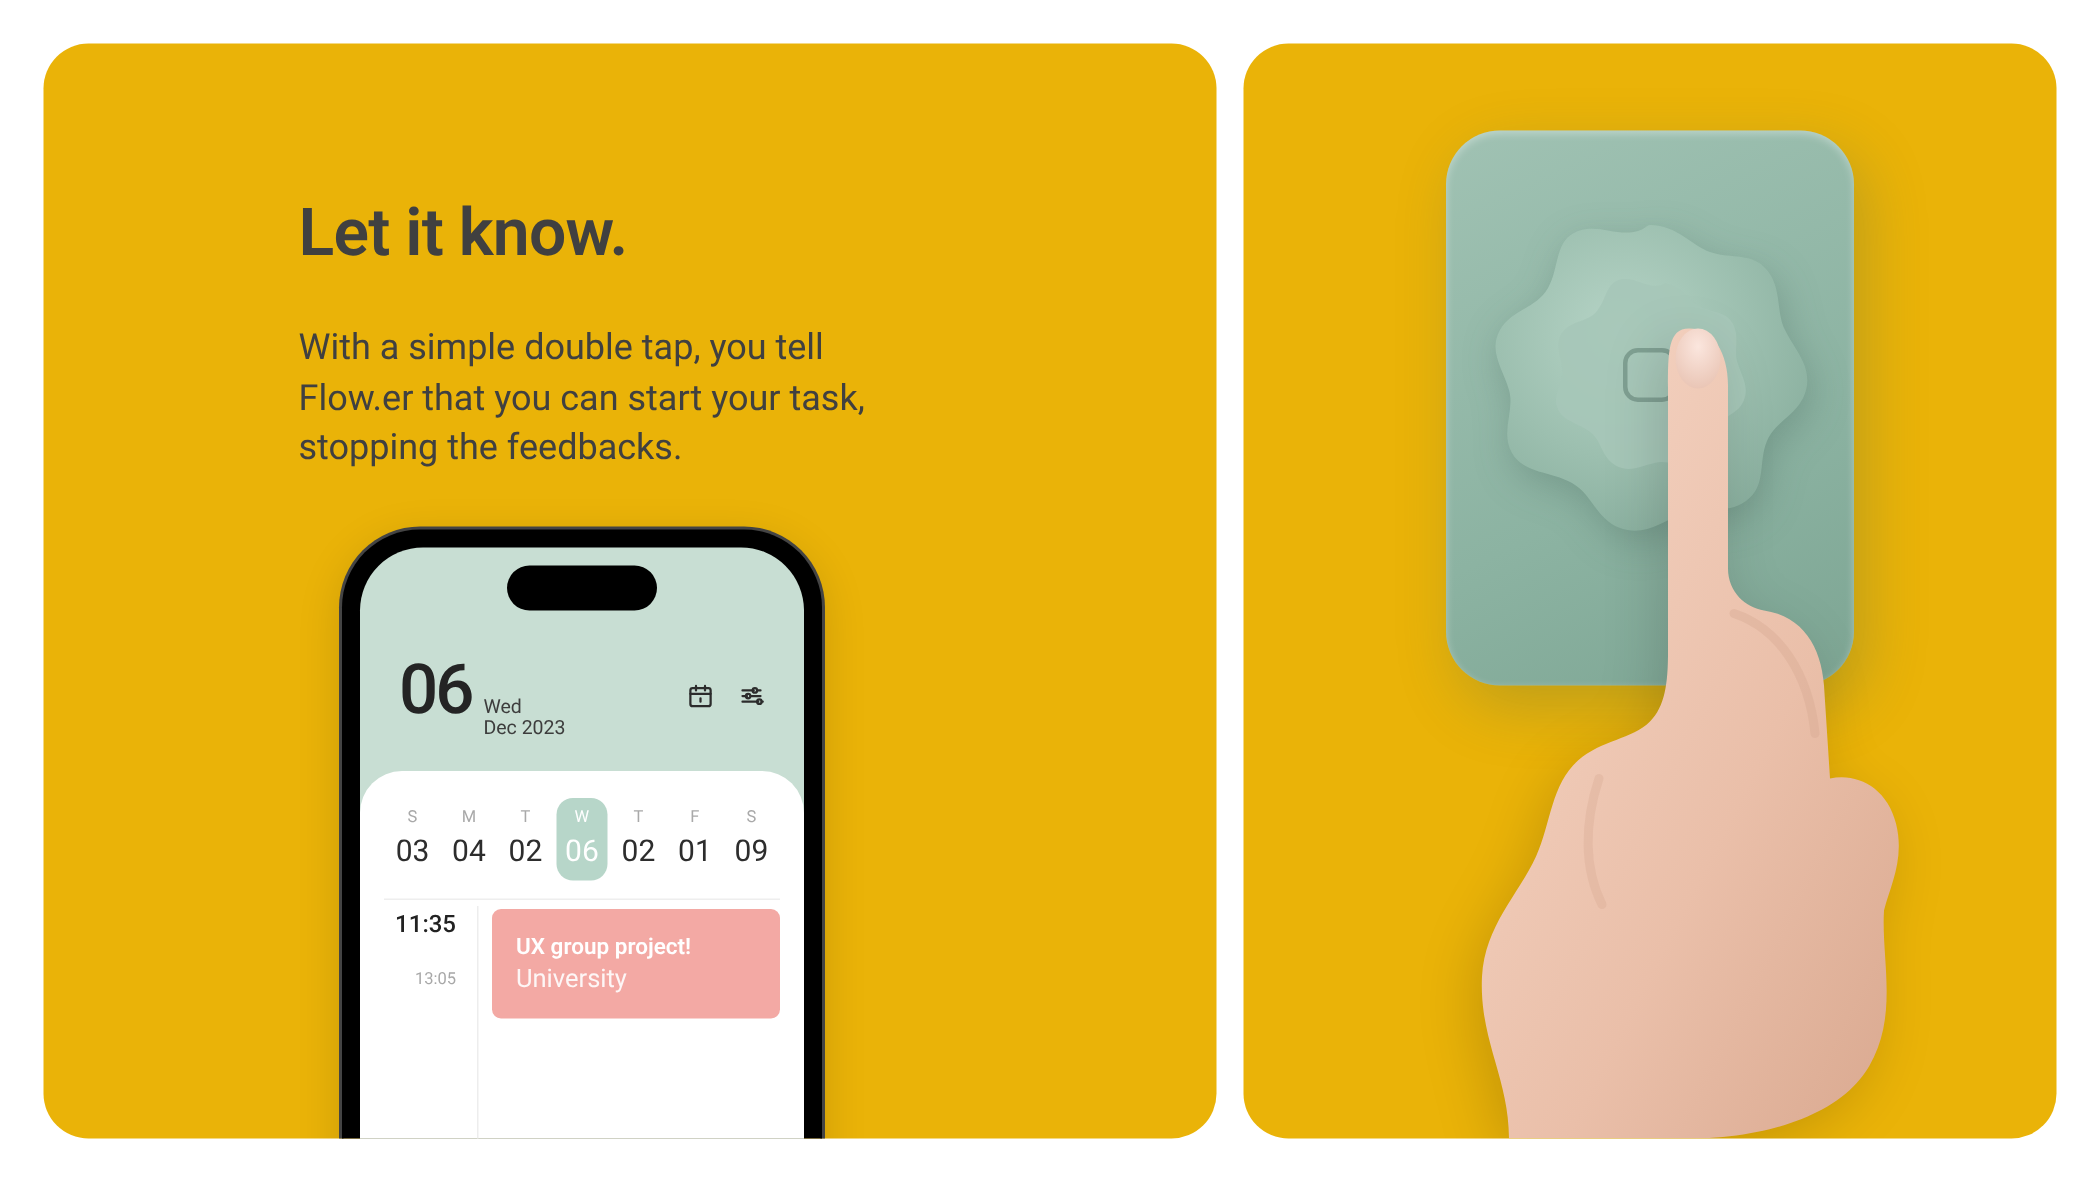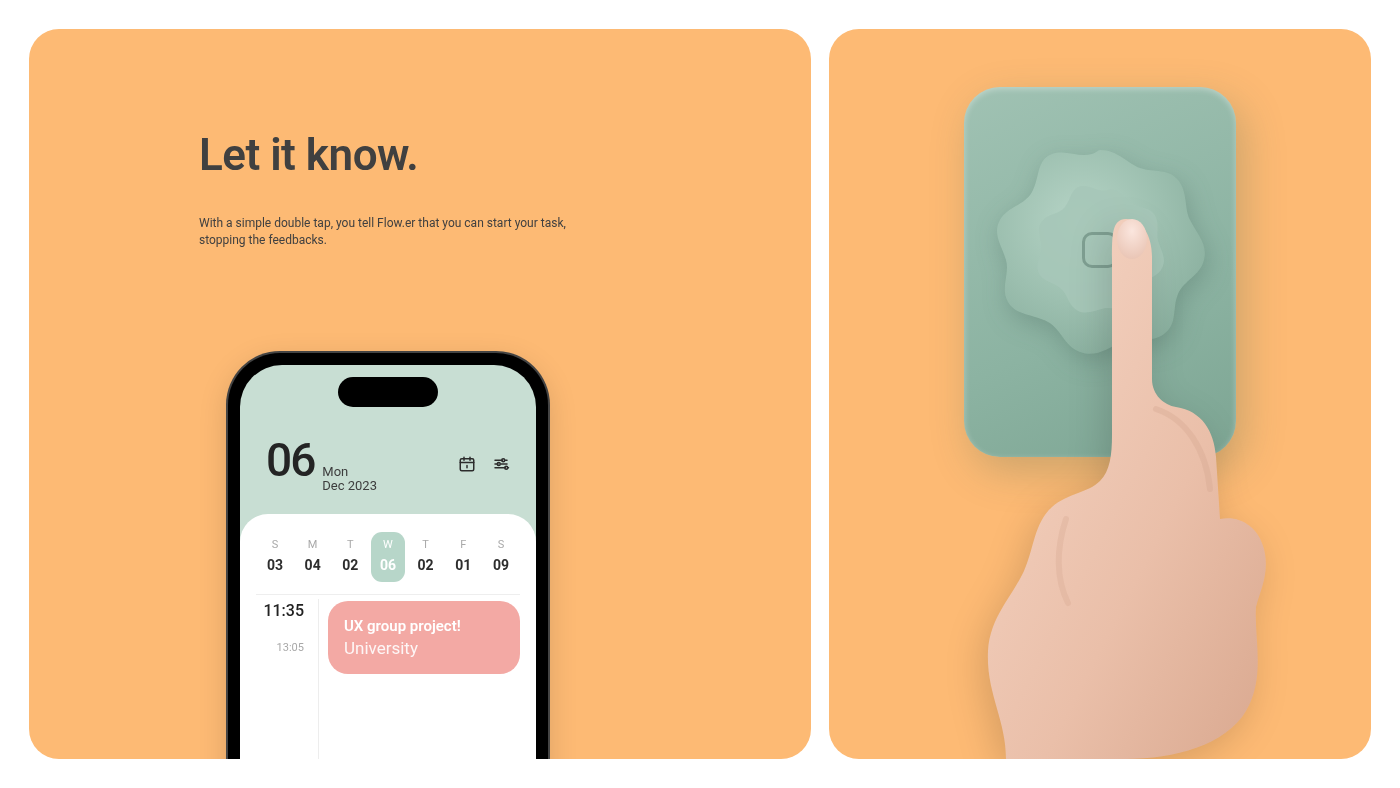--- a/index.html
+++ b/index.html
@@ -1,23 +1,23 @@
 <!DOCTYPE html>
 <html><head>
 <meta charset="utf-8">
 <style>
   * { box-sizing: border-box; margin: 0; padding: 0; }
   html, body { width: 1400px; height: 788px; background: #fff; font-family: -apple-system, BlinkMacSystemFont, "Segoe UI", Roboto, "Helvetica Neue", Arial, sans-serif; overflow: hidden; }
   .stage { display: flex; gap: 18px; padding: 29px; width: 100%; height: 100%; }
-  .panel { flex: 1; background: #fdba74; border-radius: 30px; position: relative; overflow: hidden; }
+  .panel { flex: 1; background: #eab308; border-radius: 30px; position: relative; overflow: hidden; }
 
   
   .left { padding: 100px 70px 0 170px; }
   .headline { font-size: 44px; font-weight: 600; color: #404040; letter-spacing: -.5px; }
-  .subhead { margin-top: 34px; font-size: 12px; line-height: 1.4; color: #404040; max-width: 380px; }
+  .subhead { margin-top: 34px; font-size: 24px; line-height: 1.4; color: #404040; max-width: 380px; }
 
   
   .phone-wrap { position: absolute; left: 199px; top: 324px; }
   .phone {
     width: 320px; height: 660px;
     background: #000;
     border-radius: 52px;
     padding: 12px;
     box-shadow: 0 0 0 2px #444, 0 8px 30px rgba(0,0,0,.15);
     position: relative;
@@ -48,34 +48,34 @@
   .hdr-icons { display: flex; gap: 16px; }
   .hdr-icons svg { width: 18px; height: 18px; }
 
   .sheet {
     background: #fff; border-radius: 28px 28px 0 0;
     padding: 18px 16px 0; height: 600px;
   }
   .weekrow { display: flex; justify-content: space-between; padding: 0 2px 12px; border-bottom: 1px solid #eee; }
   .daycell { width: 34px; text-align: center; border-radius: 11px; padding: 6px 0 8px; }
   .daycell .dow { font-size: 11px; color: #a9a9a9; display:block; margin-bottom: 4px; }
-  .daycell .num { font-size: 14px; color: #2d2d2d; font-weight: 700; }
+  .daycell .num { font-size: 20px; color: #2d2d2d; font-weight: 400; }
   .daycell.selected { background: #b7d6c9; }
   .daycell.selected .dow, .daycell.selected .num { color: #fff; }
 
   .listhead { display: flex; gap: 40px; padding: 14px 10px 8px; font-size: 12px; color: #b5b5b5; }
   .listhead .c-time { width: 44px; }
 
   .timeline { position: relative; margin-top: 6px; }
   .divider-v { position: absolute; left: 62px; top: -2px; bottom: -300px; width: 1px; background: #ededed; }
   .slot { display: flex; align-items: flex-start; margin-bottom: 60px; }
   .slot .timecol { width: 62px; text-align: right; padding-right: 14px; }
   .slot .t-start { font-size: 16px; color: #222; font-weight: 500; }
   .slot .t-end { font-size: 11px; color: #a8a8a8; margin-top: 21px; }
-  .taskcard { flex: 1; margin-left: 10px; border-radius: 20px; padding: 16px 16px; color: #fff; }
+  .taskcard { flex: 1; margin-left: 10px; border-radius: 6px; padding: 16px 16px; color: #fff; }
   .taskcard.c-coral { background: #f3a9a4; min-height: 68px; }
   .taskcard .title { font-size: 15px; font-weight: 600; }
   .taskcard .sub { font-size: 17px; opacity: .9; margin-top: 3px; }
 
   
   .right { display:flex; align-items:flex-start; justify-content:center; }
   .device {
     margin-top: 58px;
     width: 272px; height: 370px;
     background: linear-gradient(155deg,#a0c2b3 0%, #8cb3a2 60%, #7da593 100%);
@@ -135,21 +135,21 @@
                     <rect x="21.5" y="4" width="1.6" height="4" rx="0.8" fill="#1a1a1a" fill-opacity=".5"></rect>
                   </svg>
               </span>
             </span>
           </div>
 
           <div class="header-area">
             <div class="date-block">
               <div class="big-day">06</div>
               <div class="date-sub">
-                <span>Mon</span>
+                <span>Wed</span>
                 <span>Dec 2023</span>
               </div>
             </div>
             <div class="hdr-icons">
               <span>
                 <svg viewBox="0 0 24 24" fill="none" stroke="#2c2c2c" stroke-width="2" stroke-linecap="round">
                     <rect x="3" y="5" width="18" height="16" rx="2"></rect>
                     <path d="M3 10h18M8 3v4M16 3v4M12 14v3"></path>
                   </svg>
               </span>

